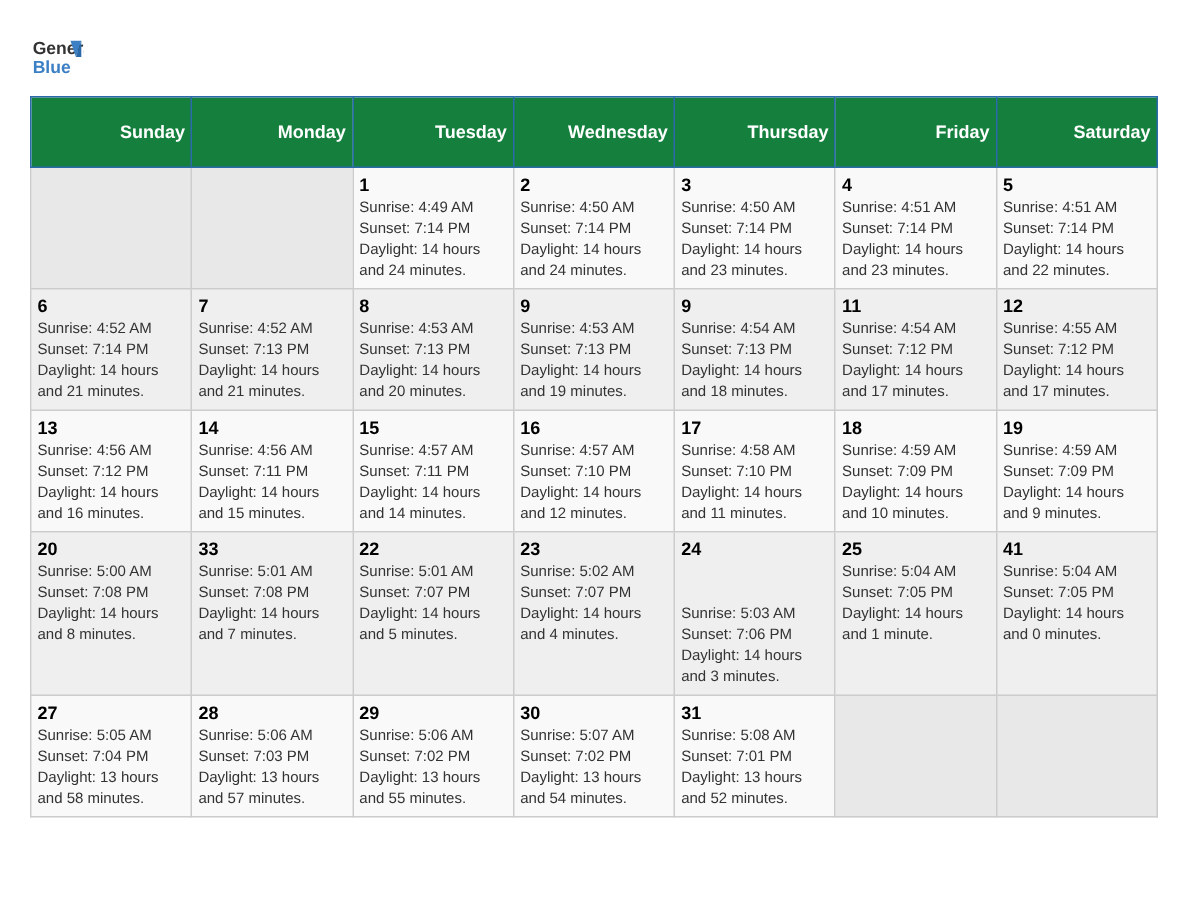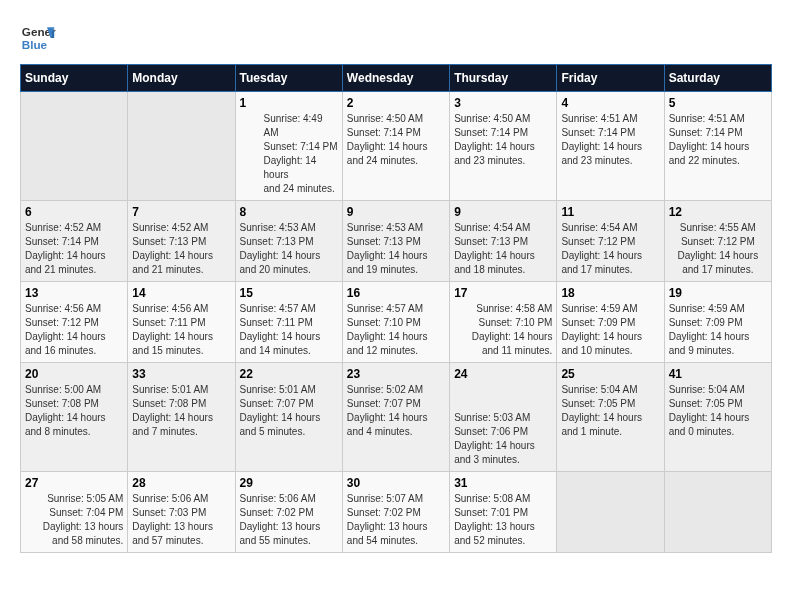--- a/index.html
+++ b/index.html
@@ -37,24 +37,24 @@
       color: #333;
       margin-bottom: 8px;
       font-weight: normal;
     }
     .calendar {
       width: 100%;
       border-collapse: collapse;
       font-size: 10.5px;
     }
     .calendar thead th {
-      background-color: #0f172a;
+      background-color: #15803d;
       color: #fff;
-      padding: 6px 4px;
-      text-align: left;
+      padding: 16px 4px;
+      text-align: right;
       font-size: 12px;
       border: 1px solid #2a6aaa;
     }
     .calendar tbody td {
       border: 1px solid #ccc;
       vertical-align: top;
       padding: 4px;
       width: calc(100% / 7);
       min-height: 80px;
       background: #fff;
@@ -108,21 +108,21 @@
         <th>Friday</th>
         <th>Saturday</th>
       </tr>
   </thead>
   <tbody id="calendar-body">
   <tr>
         <td class="empty-cell"></td>
         <td class="empty-cell"></td>
         <td>
           <span class="day-number">1</span>
-          <div class="day-info" style="white-space: pre-line; margin-left: 24px;">Sunrise: 4:49 AM
+          <div class="day-info" style="white-space: pre-line;">Sunrise: 4:49 AM
 Sunset: 7:14 PM
 Daylight: 14 hours
 and 24 minutes.</div>
         </td>
         <td>
           <span class="day-number">2</span>
           <div class="day-info" style="white-space: pre-line;">Sunrise: 4:50 AM
 Sunset: 7:14 PM
 Daylight: 14 hours
 and 24 minutes.</div>
@@ -187,21 +187,21 @@
         </td>
         <td>
           <span class="day-number">11</span>
           <div class="day-info" style="white-space: pre-line;">Sunrise: 4:54 AM
 Sunset: 7:12 PM
 Daylight: 14 hours
 and 17 minutes.</div>
         </td>
         <td>
           <span class="day-number">12</span>
-          <div class="day-info" style="white-space: pre-line; text-align: center;">Sunrise: 4:55 AM
+          <div class="day-info" style="white-space: pre-line;">Sunrise: 4:55 AM
 Sunset: 7:12 PM
 Daylight: 14 hours
 and 17 minutes.</div>
         </td>
       </tr>
       <tr>
         <td>
           <span class="day-number">13</span>
           <div class="day-info" style="white-space: pre-line;">Sunrise: 4:56 AM
 Sunset: 7:12 PM
@@ -224,21 +224,21 @@
         </td>
         <td>
           <span class="day-number">16</span>
           <div class="day-info" style="white-space: pre-line;">Sunrise: 4:57 AM
 Sunset: 7:10 PM
 Daylight: 14 hours
 and 12 minutes.</div>
         </td>
         <td>
           <span class="day-number">17</span>
-          <div class="day-info" style="white-space: pre-line; text-align: right;">Sunrise: 4:58 AM
+          <div class="day-info" style="white-space: pre-line;">Sunrise: 4:58 AM
 Sunset: 7:10 PM
 Daylight: 14 hours
 and 11 minutes.</div>
         </td>
         <td>
           <span class="day-number">18</span>
           <div class="day-info" style="white-space: pre-line;">Sunrise: 4:59 AM
 Sunset: 7:09 PM
 Daylight: 14 hours
 and 10 minutes.</div>
@@ -298,21 +298,21 @@
           <span class="day-number">41</span>
           <div class="day-info" style="white-space: pre-line;">Sunrise: 5:04 AM
 Sunset: 7:05 PM
 Daylight: 14 hours
 and 0 minutes.</div>
         </td>
       </tr>
       <tr>
         <td>
           <span class="day-number">27</span>
-          <div class="day-info" style="white-space: pre-line; text-align: right;">Sunrise: 5:05 AM
+          <div class="day-info" style="white-space: pre-line;">Sunrise: 5:05 AM
 Sunset: 7:04 PM
 Daylight: 13 hours
 and 58 minutes.</div>
         </td>
         <td>
           <span class="day-number">28</span>
           <div class="day-info" style="white-space: pre-line;">Sunrise: 5:06 AM
 Sunset: 7:03 PM
 Daylight: 13 hours
 and 57 minutes.</div>

